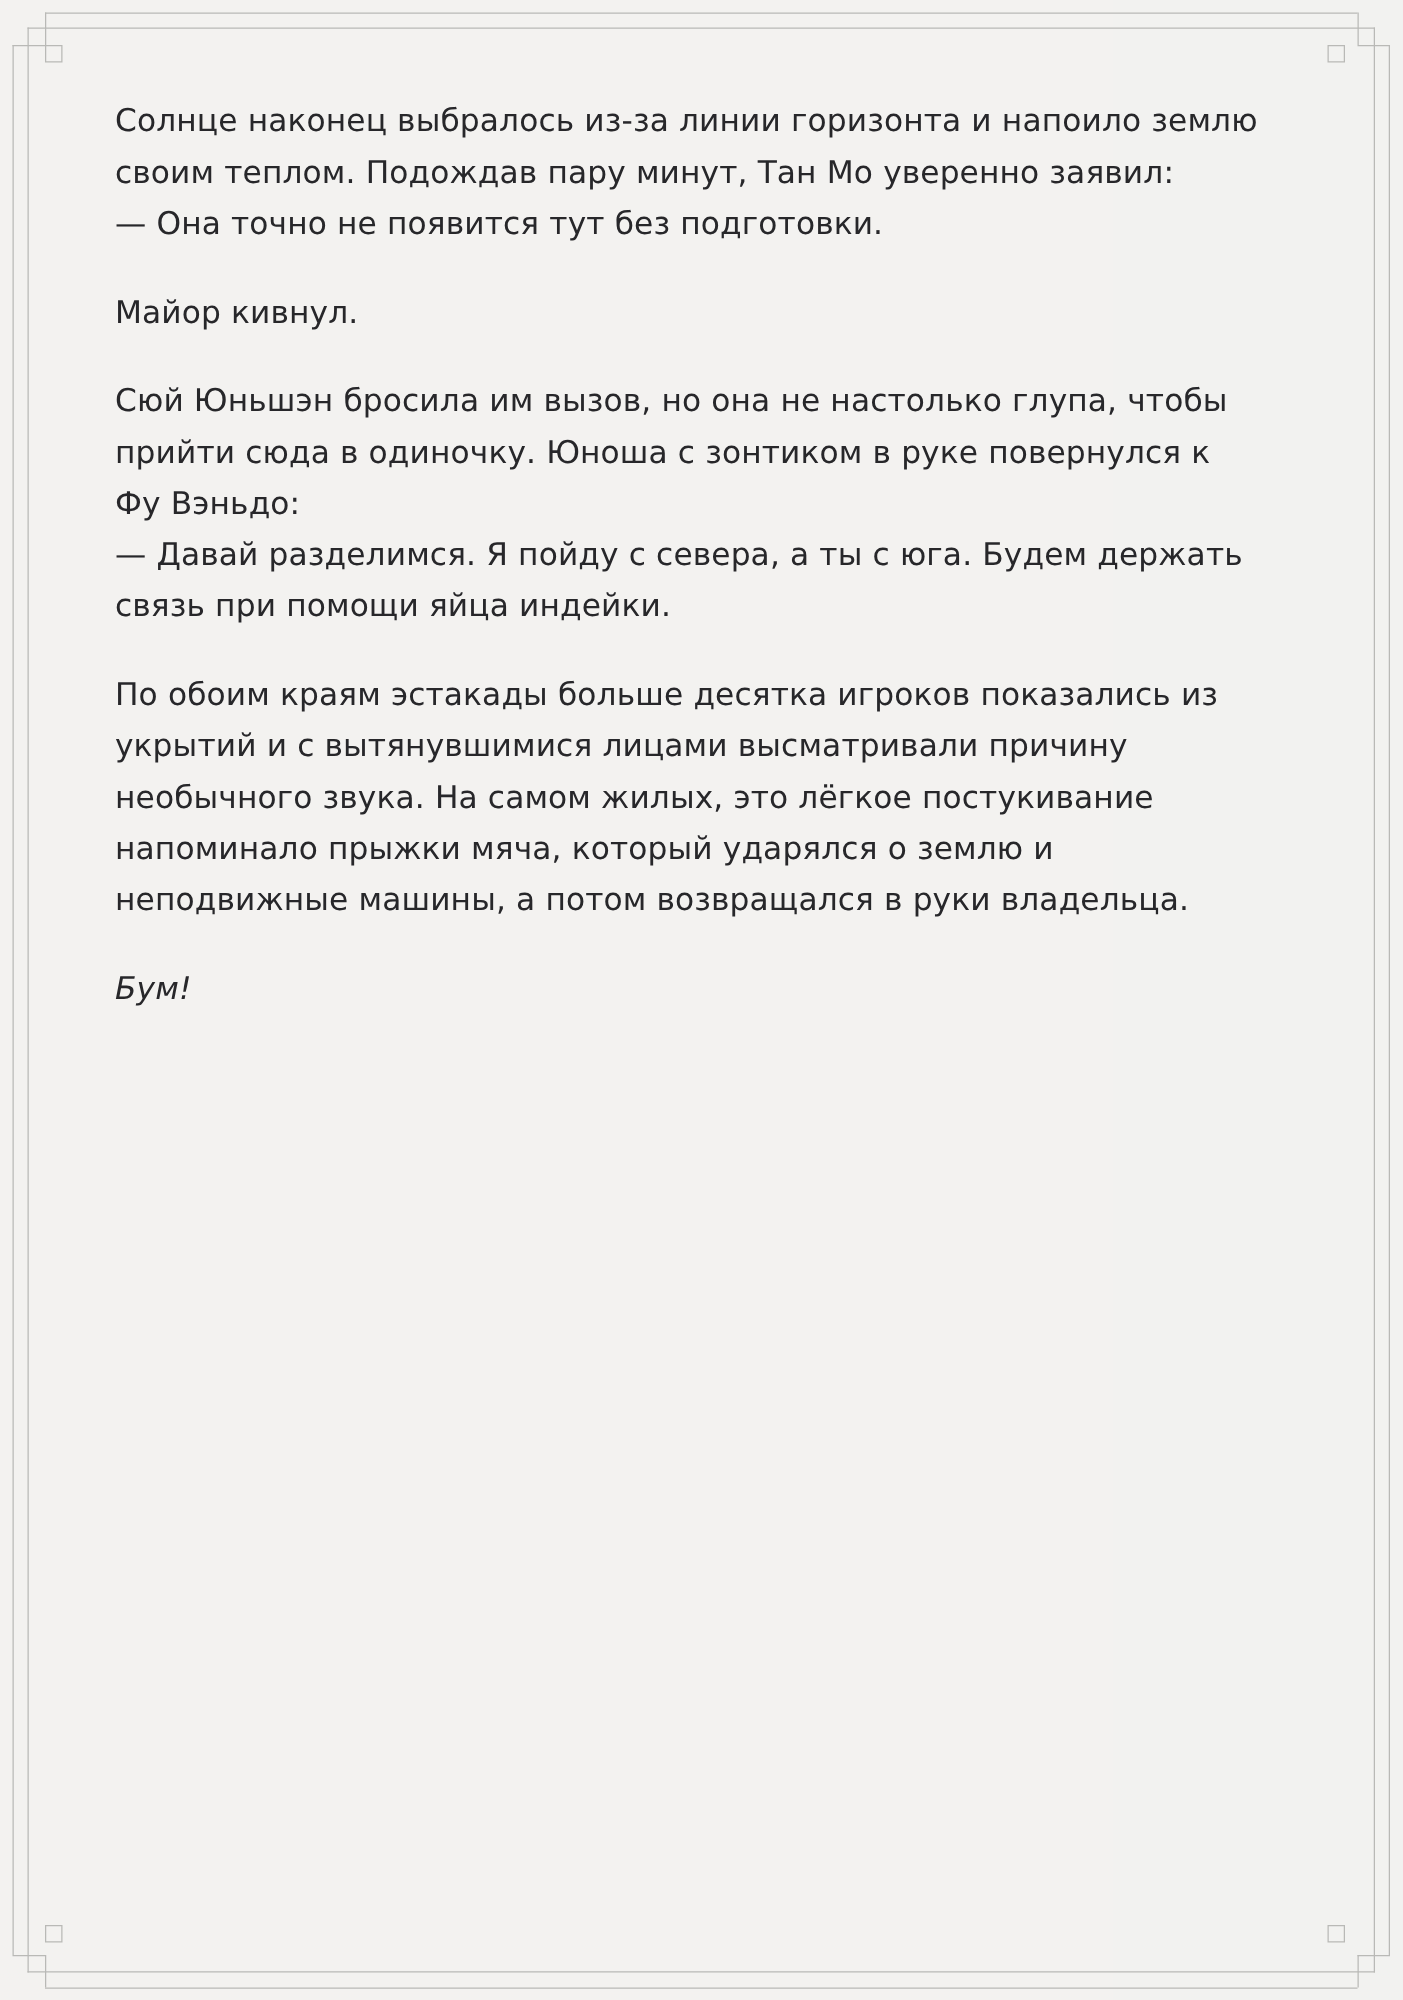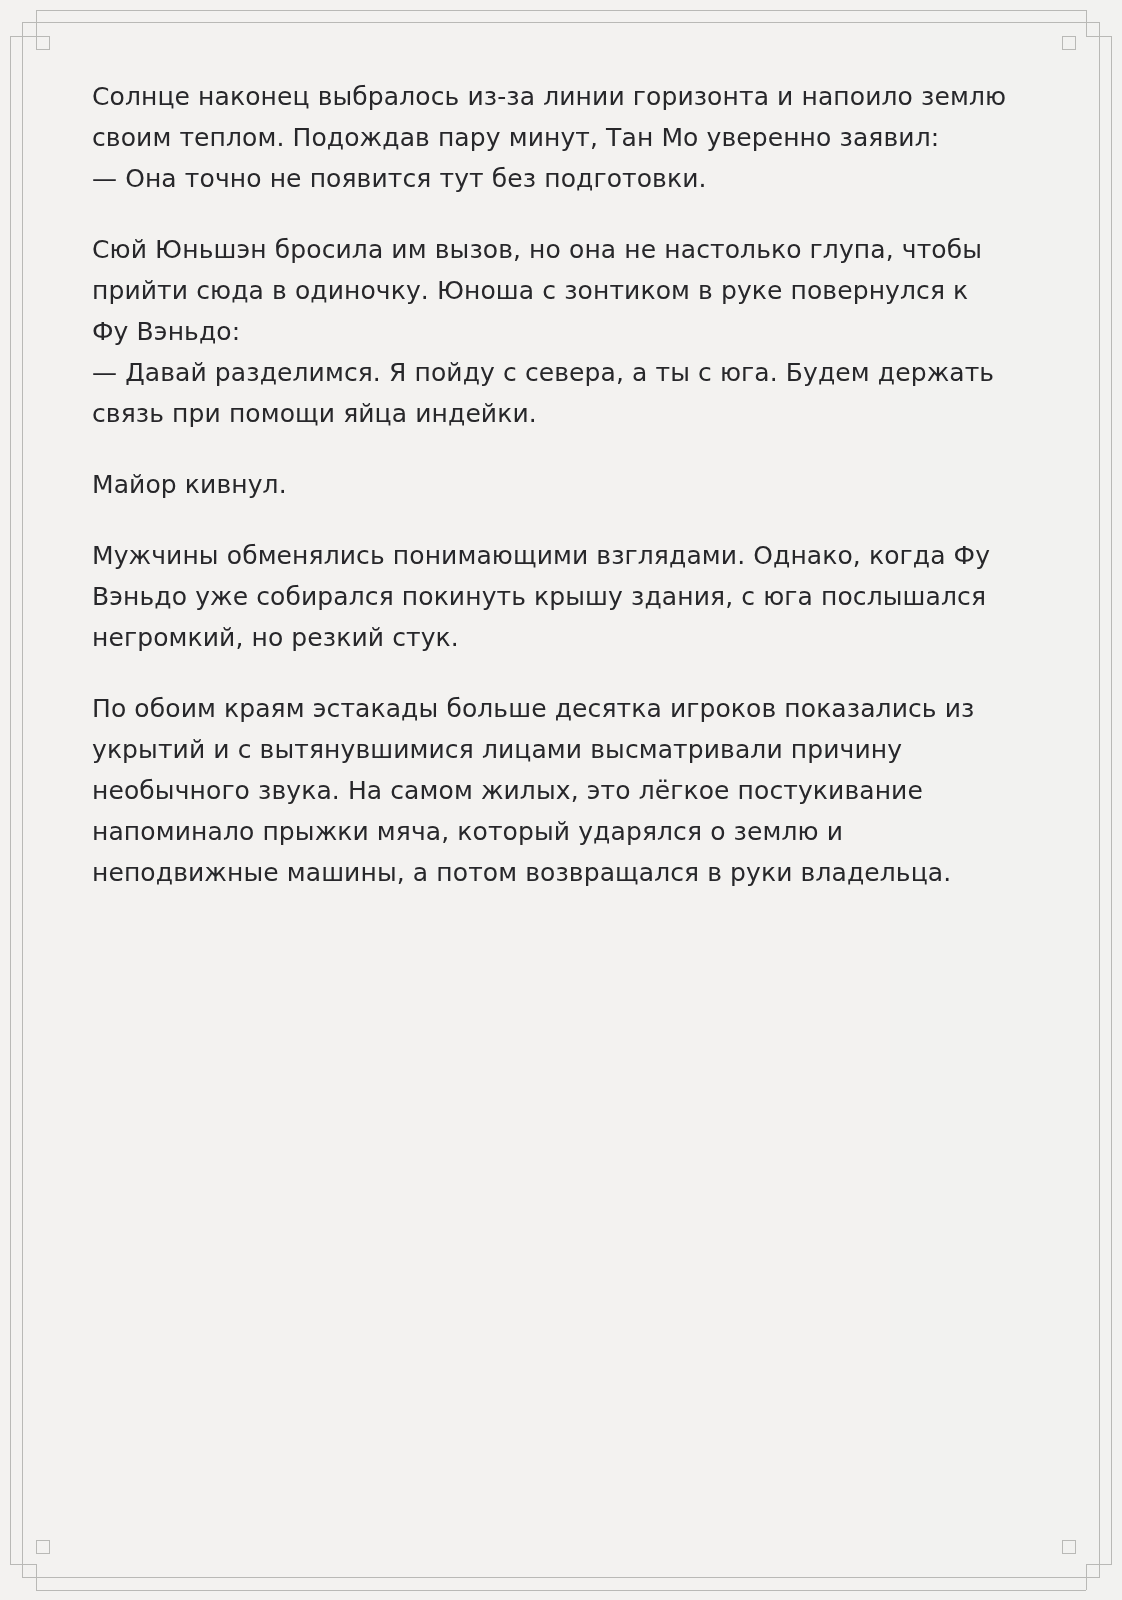--- a/index.html
+++ b/index.html
@@ -100,20 +100,20 @@
   <div class="elbow" style="left:1086px;top:36px;  width:26px; height:1px;"></div>
   <div class="elbow" style="left:1086px;top:10px;  width:1px;  height:26px;"></div>
   <div class="elbow" style="left:10px;  top:1564px;width:26px; height:1px;"></div>
   <div class="elbow" style="left:36px;  top:1564px;width:1px;  height:26px;"></div>
   <div class="elbow" style="left:1086px;top:1564px;width:26px; height:1px;"></div>
   <div class="elbow" style="left:1086px;top:1564px;width:1px;  height:26px;"></div>
 
   <div class="content">
     <p class="para">Солнце наконец выбралось из-за линии горизонта и напоило землю своим теплом. Подождав пару минут, Тан Мо уверенно заявил:
 — Она точно не появится тут без подготовки.</p>
+    <p class="para">Майор кивнул.</p>
     <p class="para">Сюй Юньшэн бросила им вызов, но она не настолько глупа, чтобы прийти сюда в одиночку. Юноша с зонтиком в руке повернулся к Фу Вэньдо:
 — Давай разделимся. Я пойду с севера, а ты с юга. Будем держать связь при помощи яйца индейки.</p>
-    <p class="para">Майор кивнул.</p>
-    <p class="para">Мужчины обменялись понимающими взглядами. Однако, когда Фу Вэньдо уже собирался покинуть крышу здания, с юга послышался негромкий, но резкий стук.</p>
     <p class="para">По обоим краям эстакады больше десятка игроков показались из укрытий и с вытянувшимися лицами высматривали причину необычного звука. На самом жилых, это лёгкое постукивание напоминало прыжки мяча, который ударялся о землю и неподвижные машины, а потом возвращался в руки владельца.</p>
+    <p class="para italic">Бум!</p>
   </div>
 
 </div>
 
 </body></html>

